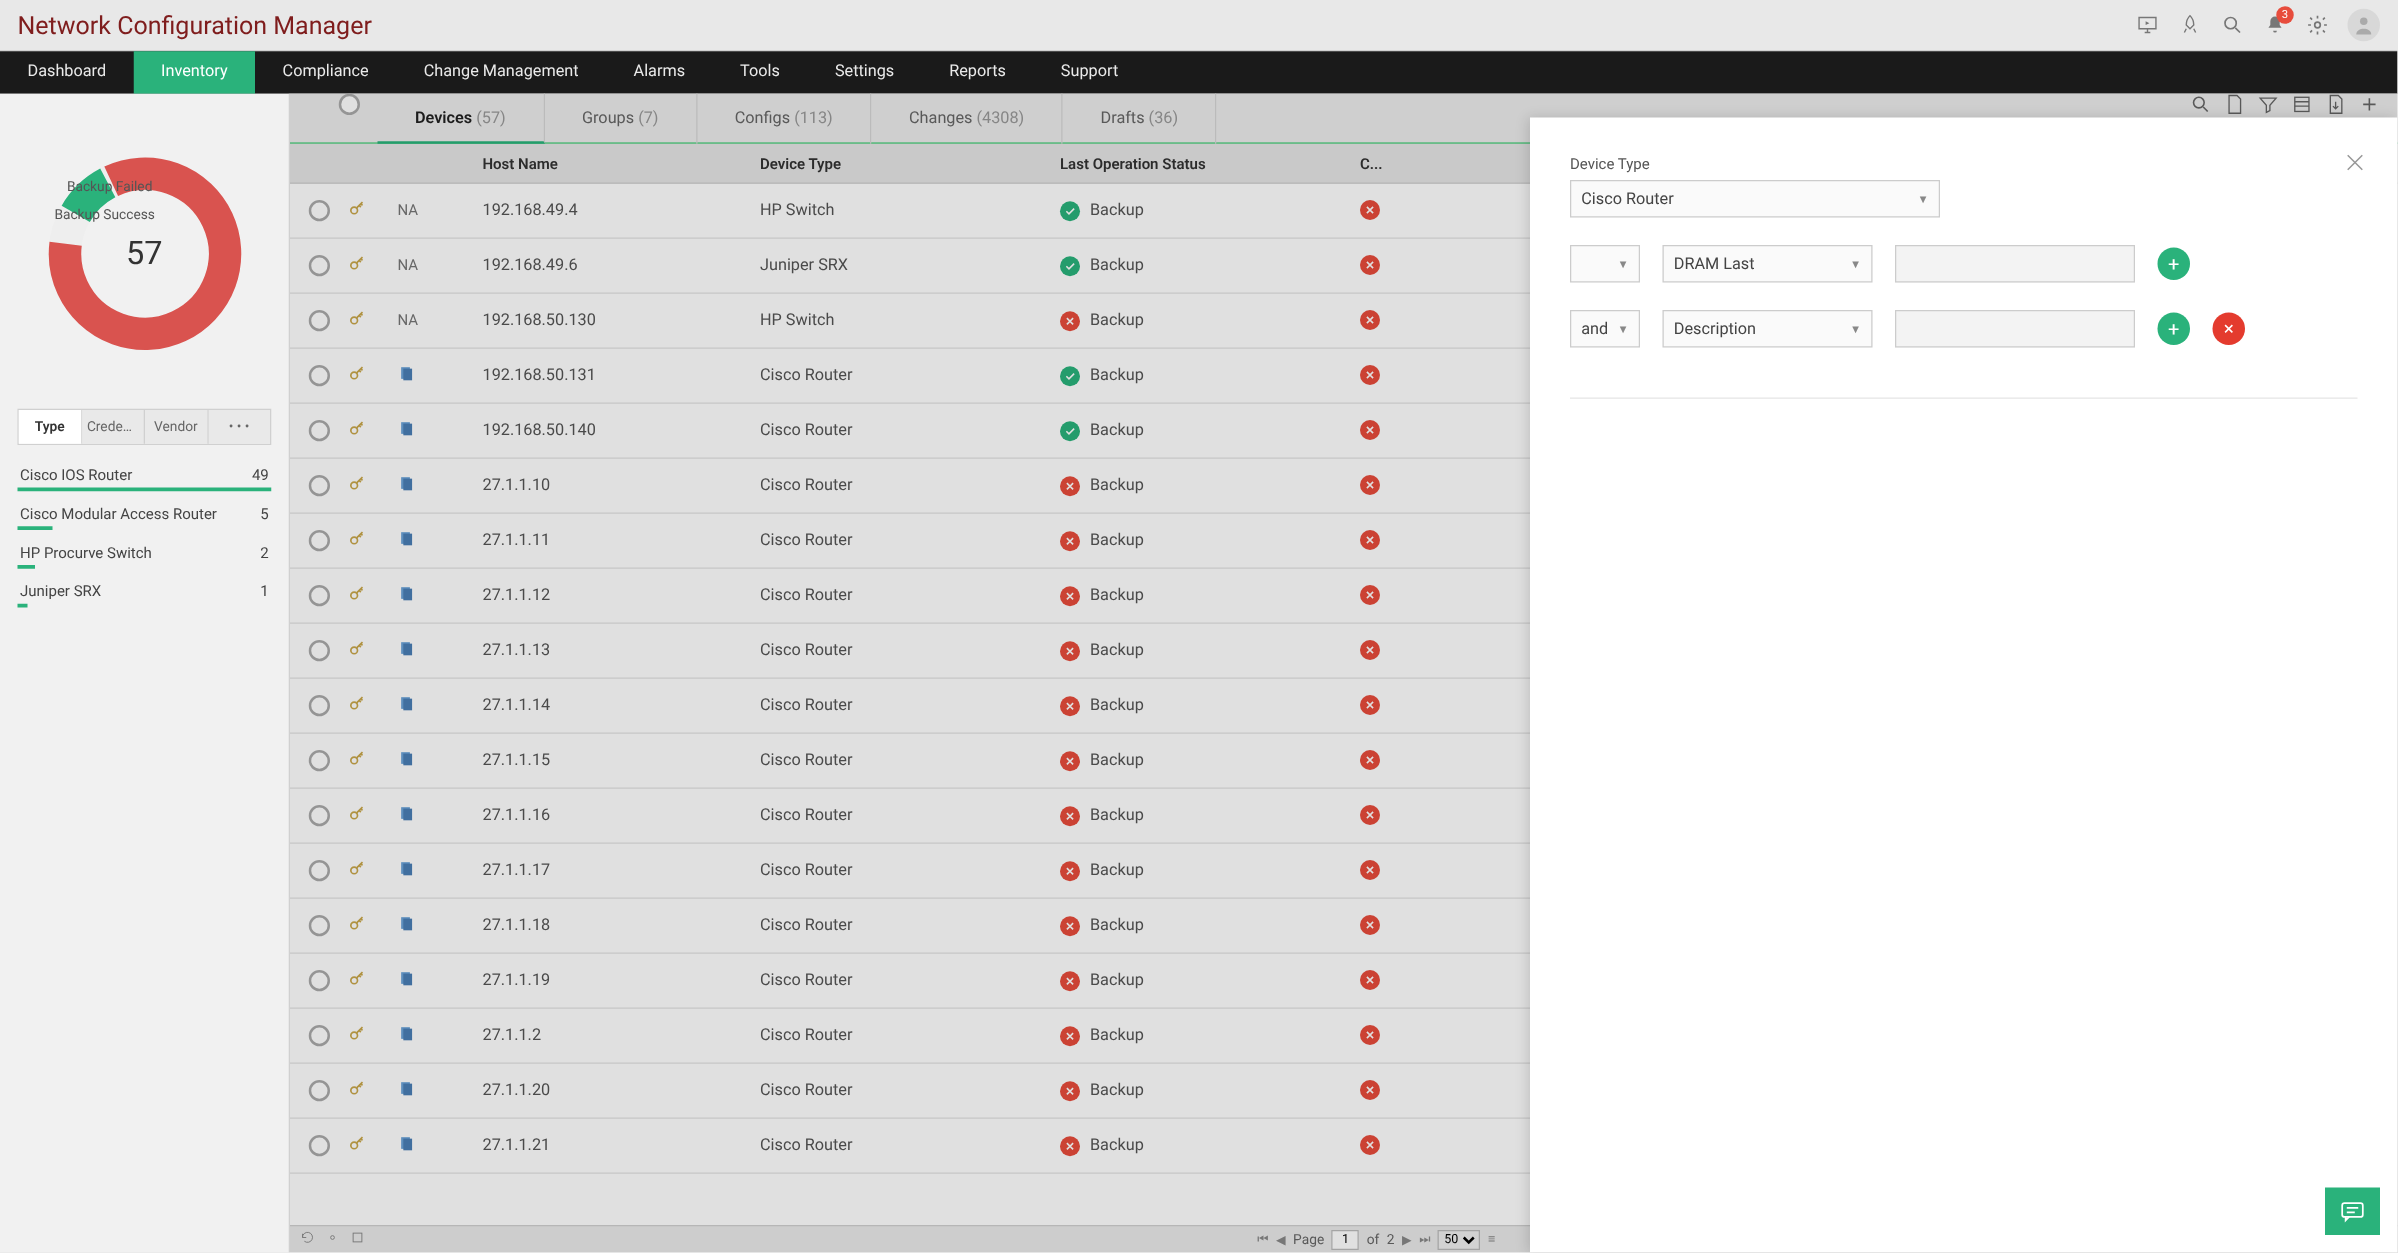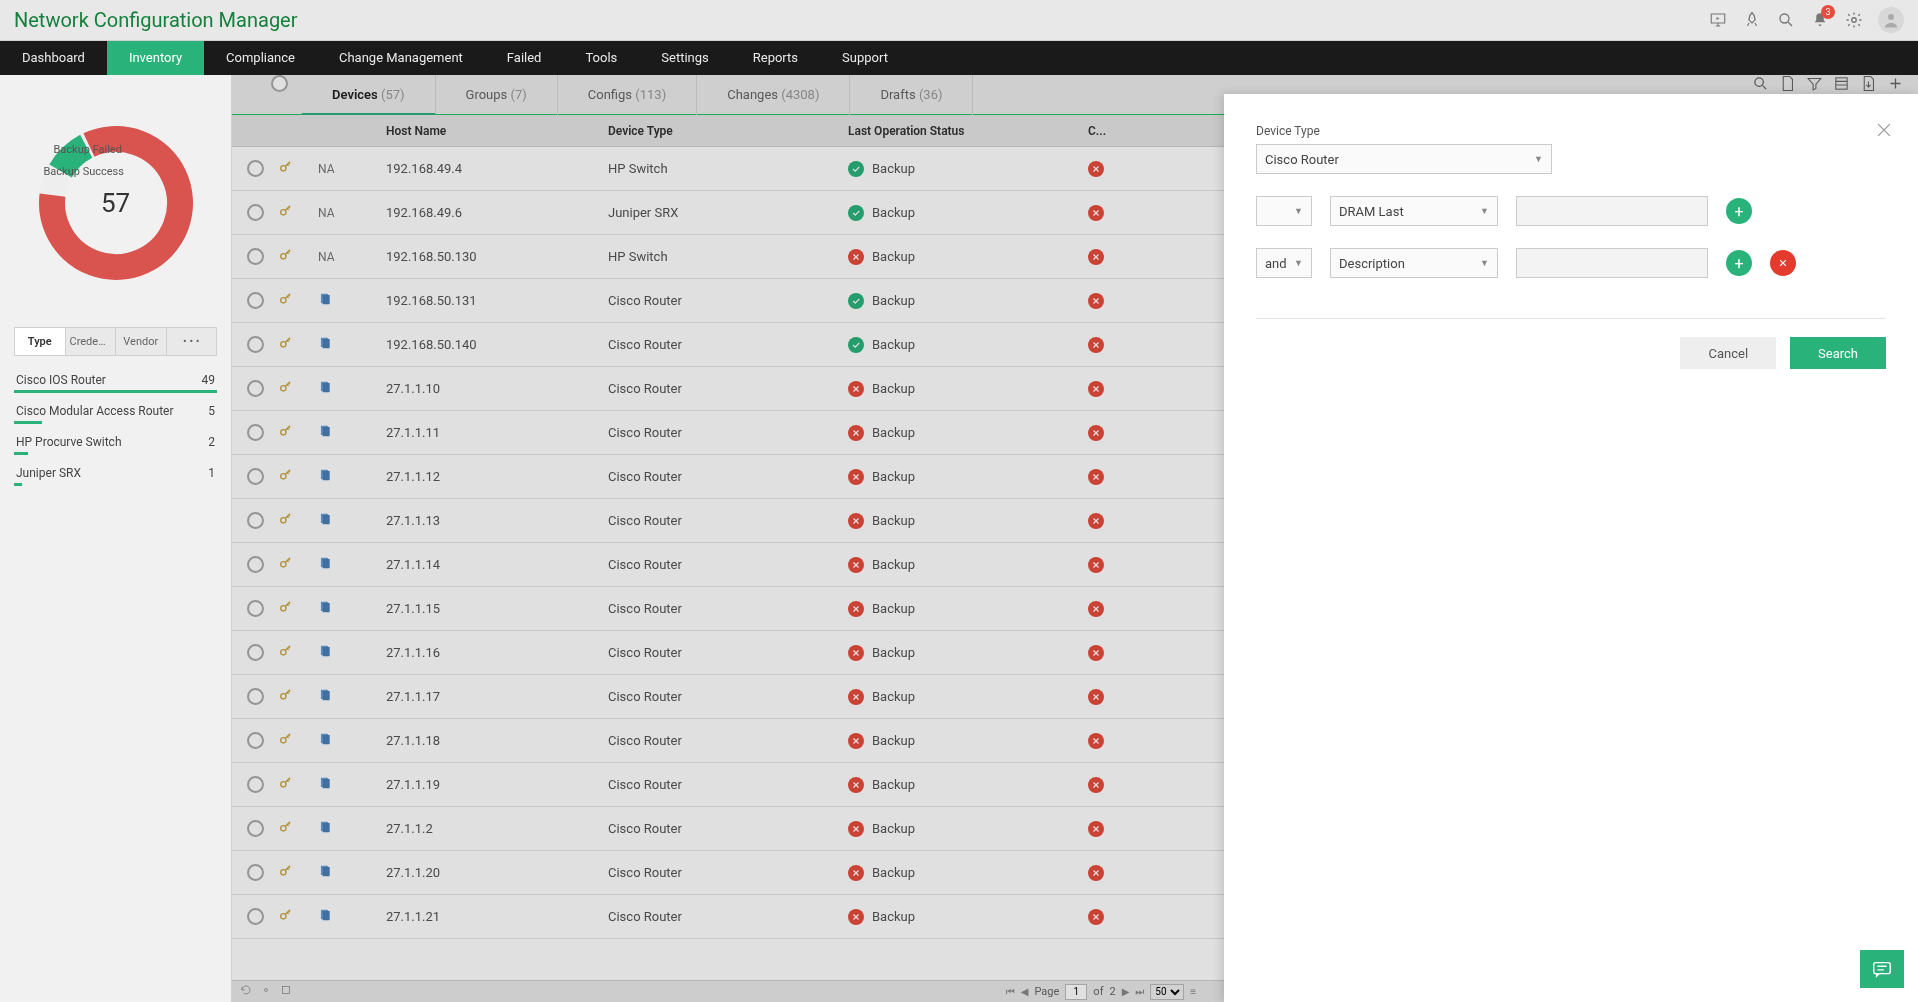--- a/index.html
+++ b/index.html
@@ -1,20 +1,20 @@
 <!DOCTYPE html>
 <html><head>
 <meta charset="utf-8">
 <style>
 * { margin: 0; padding: 0; box-sizing: border-box; font-family: -apple-system, BlinkMacSystemFont, "Segoe UI", Roboto, sans-serif; }
 body { background: #f0f0f0; width: 1918px; height: 1002px; overflow: hidden; position: relative; }
 
 
 .app-header { background: #e8e8e8; height: 41px; display: flex; align-items: center; justify-content: space-between; padding: 0 14px; border-bottom: 1px solid #d0d0d0; }
-.app-title { font-size: 20px; color: #15803d; font-weight: 400; }
+.app-title { font-size: 20px; color: #7f1d1d; font-weight: 400; }
 .header-icons { display: flex; align-items: center; gap: 14px; }
 .header-icon { width: 20px; height: 20px; cursor: pointer; display: flex; align-items: center; justify-content: center; position: relative; }
 .header-icon svg { width: 18px; height: 18px; fill: #777; }
 .notif-badge { position: absolute; top: -5px; right: -5px; background: #e74c3c; color: #fff; font-size: 9px; width: 14px; height: 14px; border-radius: 50%; display: flex; align-items: center; justify-content: center; }
 .avatar-circle { width: 26px; height: 26px; border-radius: 50%; background: #d8d8d8; display: flex; align-items: center; justify-content: center; }
 .avatar-circle svg { width: 18px; height: 18px; fill: #aaa; }
 
 
 .main-nav { background: #1a1a1a; height: 34px; display: flex; }
 .nav-item { color: #eaeaea; padding: 0 22px; height: 34px; line-height: 34px; font-size: 13px; cursor: pointer; }
@@ -152,21 +152,21 @@
         </svg>
       </div>
   </div>
 </div>
 
 <div class="main-nav" id="main-nav">
     <div class="nav-item">Dashboard</div>
     <div class="nav-item active">Inventory</div>
     <div class="nav-item">Compliance</div>
     <div class="nav-item">Change Management</div>
-    <div class="nav-item">Failed</div>
+    <div class="nav-item">Alarms</div>
     <div class="nav-item">Tools</div>
     <div class="nav-item">Settings</div>
     <div class="nav-item">Reports</div>
     <div class="nav-item">Support</div>
   </div>
 
 <div class="content">
 
   <div class="sidebar">
     <div class="donut-wrap">
@@ -823,24 +823,20 @@
     <input class="txt-input" style="">
     <div class="circ-btn circ-add">+</div>
     <div class="circ-btn circ-del">
         <svg viewBox="0 0 24 24">
           <path d="M5 5l14 14M19 5L5 19" stroke="#fff" stroke-width="3"></path>
         </svg>
       </div>
   </div>
 
   <div class="panel-divider"></div>
-  <div class="panel-actions">
-    <button class="btn btn-cancel">Cancel</button>
-    <button class="btn btn-search">Search</button>
-  </div>
 </div>
 
 <div class="chat-fab">
   <svg viewBox="0 0 24 24">
       <rect x="3" y="5" width="18" height="12" rx="2"></rect>
       <path d="M9 17l-3 3v-3"></path>
       <path d="M7 9h10M7 13h7"></path>
     </svg>
 </div>
 

